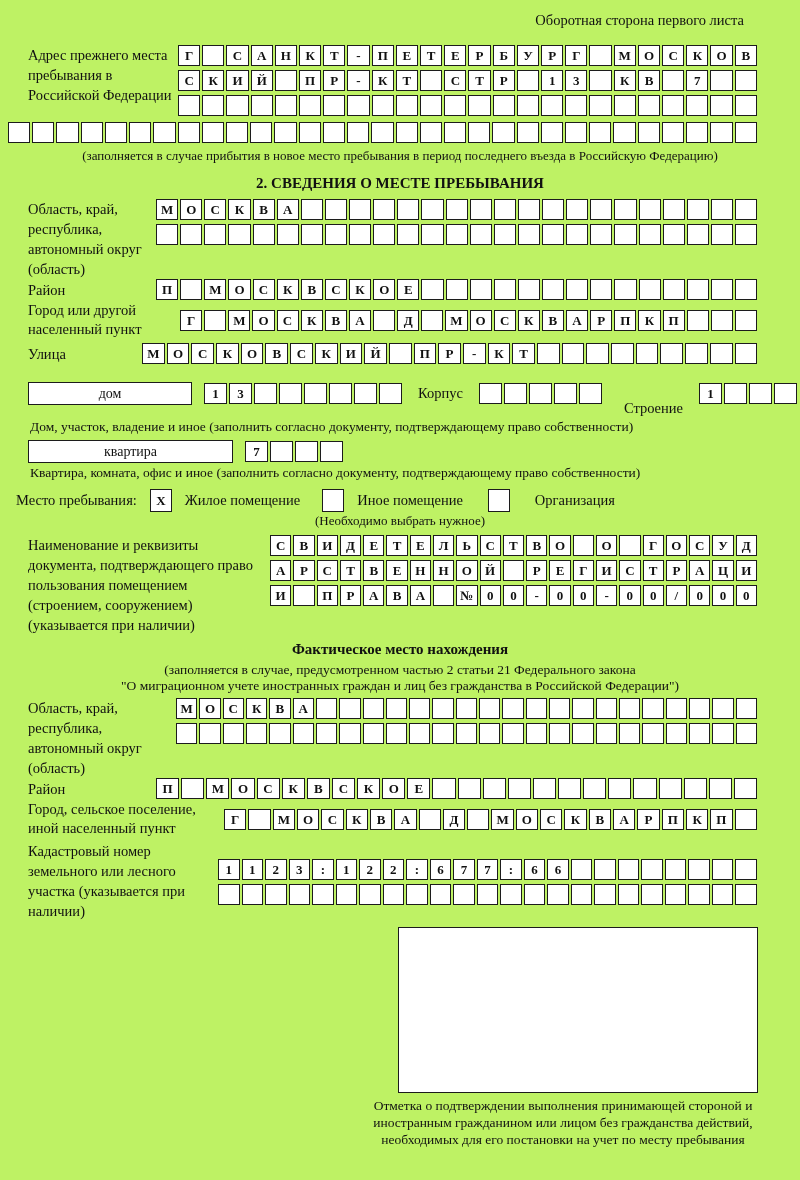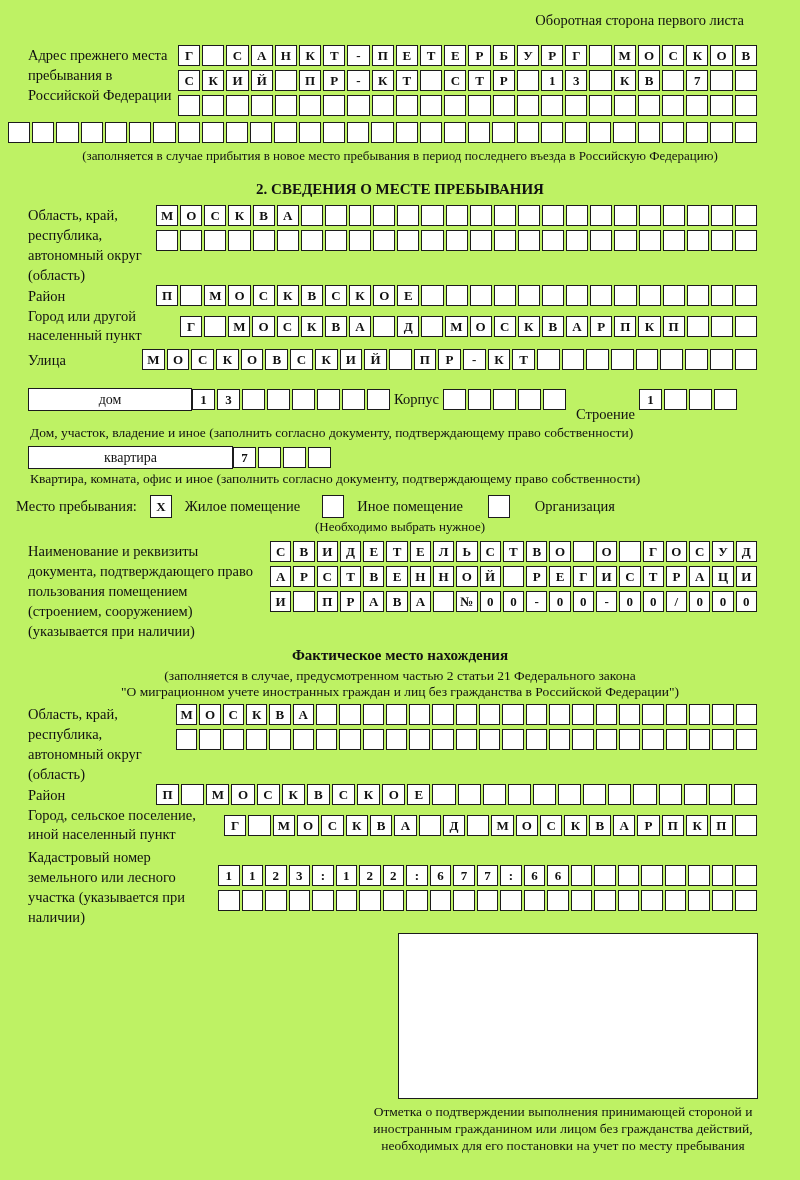--- a/index.html
+++ b/index.html
@@ -23,21 +23,21 @@
   .grid{ display:flex; gap:2px; margin-bottom:4px;}
   .cell{
     flex:1; height:19px; border:1.5px solid #1c1c1c;
     font-size:13px; line-height:19px; text-align:center;
     font-weight:bold; background:#fff; min-width:0;
   }
   .fullrow{ margin-left:8px; width:749px; margin-top:2px;}
   .note{ text-align:center; font-size:13px; line-height:16px; height:16px;}
   .note2{ text-align:center; font-size:13.5px; line-height:16px; height:16px;}
   .sec-title{ text-align:center; font-weight:bold; font-size:15px; height:19px; line-height:19px;}
-  .inline-row{ display:flex; align-items:center; margin-left:28px; width:729px; gap:0;}
+  .inline-row{ display:flex; align-items:center; margin-left:28px; width:729px; gap:12px;}
   .outbox{ border:1.5px solid #1c1c1c; height:21px; line-height:21px; text-align:center; font-size:14px; flex:none; background:#fff;}
   .plain-lab{ font-size:14.5px; flex:none; padding:0 4px;}
   .mini-cells{ display:flex; gap:2px; flex:none;}
   .mini-cells .cell{ width:21px; flex:none;}
   .chk{ width:20px; height:21px; border:1.5px solid #1c1c1c; text-align:center; font-size:13px; line-height:21px; font-weight:bold; flex:none; background:#fff;}
   .stay-row{ display:flex; align-items:center; margin-left:16px; gap:13px; height:24px; font-size:14.5px;}
   .stamp-box{ margin-left:398px; width:358px; height:164px; border:1.6px solid #1c1c1c; background:#fff;}
   .stamp-caption{ margin-left:368px; width:390px; text-align:center; font-size:13.5px; line-height:17px; margin-top:4px;}
 </style>
 </head>
@@ -158,21 +158,21 @@
       <div class="cell"></div>
       <div class="cell"></div>
       <div class="cell"></div>
       <div class="cell"></div>
       <div class="cell"></div>
       <div class="cell"></div>
       <div class="cell"></div>
     </div>
   <div class="note" style="margin-top:5px;">(заполняется в случае прибытия в новое место пребывания в период последнего въезда в Российскую Федерацию)</div>
 
-  <div class="sec-title" style="margin-top:16px;">2. СВЕДЕНИЯ О МЕСТЕ ПРЕБЫВАНИЯ</div>
+  <div class="sec-title" style="margin-top:10px;">2. СВЕДЕНИЯ О МЕСТЕ ПРЕБЫВАНИЯ</div>
 
   <div class="block" style="margin-top:6px;">
     <div class="label-col w128">Область, край, республика, автономный округ (область)</div>
     <div class="rows-col">
       <div class="grid">
           <div class="cell">М</div>
           <div class="cell">О</div>
           <div class="cell">С</div>
           <div class="cell">К</div>
           <div class="cell">В</div>

